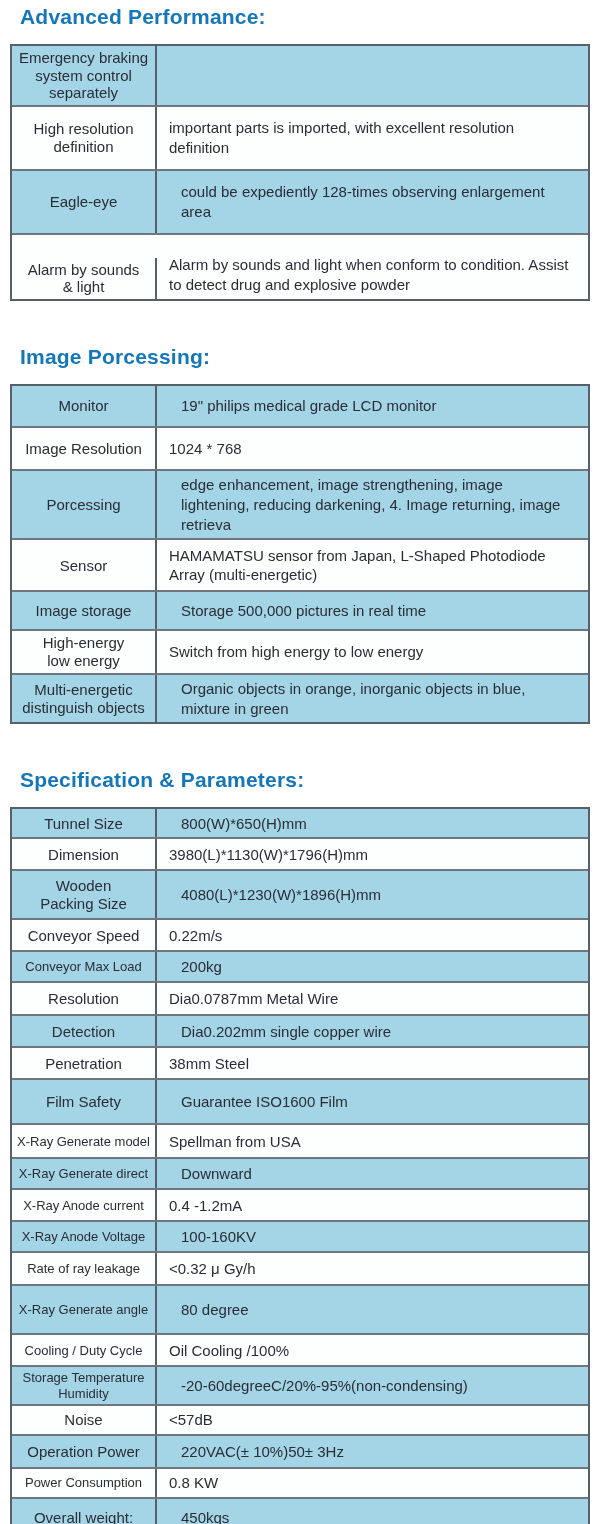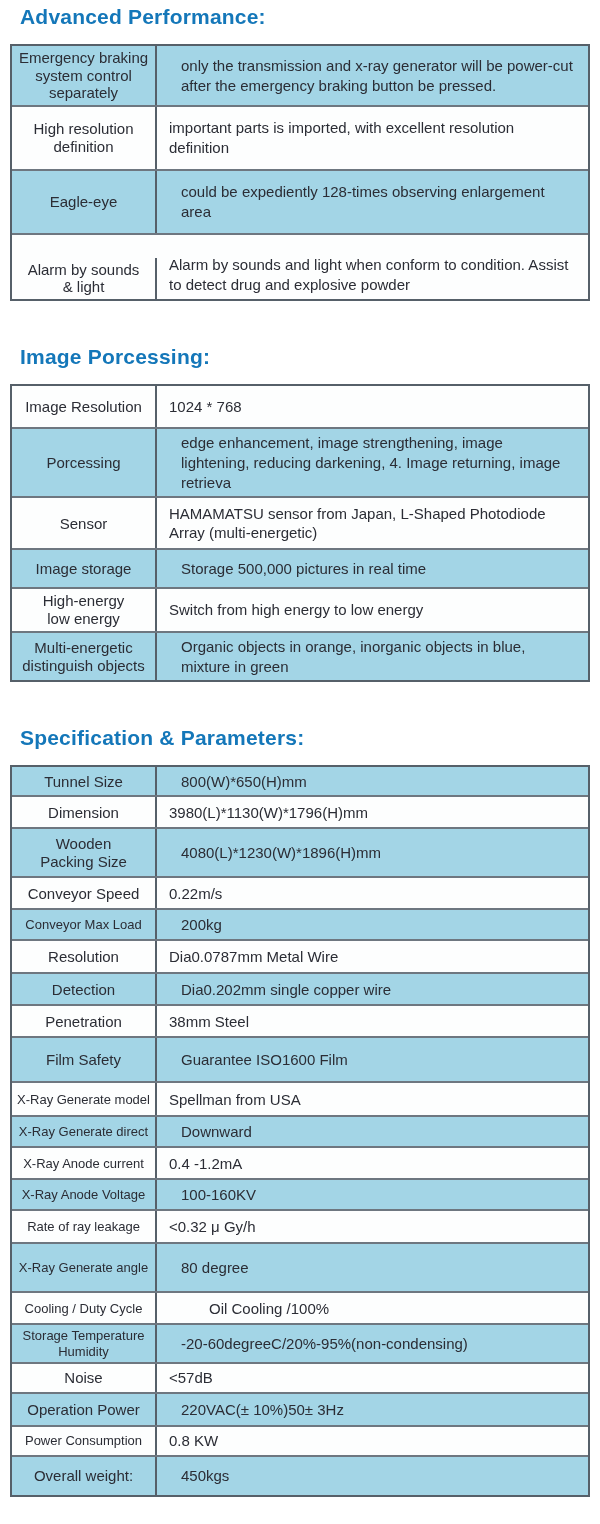--- a/index.html
+++ b/index.html
@@ -71,41 +71,44 @@
 
 <div class="page">
   <div>
       <section>
         <h2 class="section-title">Advanced Performance:</h2>
         <div class="spec-table">
           <div class="row blue" style="min-height: 60px;">
             <div class="cell label">Emergency braking
 system control
 separately</div>
-            <div class="cell value">only the transmission and x-ray generator will be power-cut after the emergency braking button be pressed.</div>
           </div>
           <div class="row white" style="min-height: 64px;">
             <div class="cell label">High resolution
 definition</div>
             <div class="cell value">important parts is imported, with excellent resolution definition</div>
           </div>
           <div class="row blue" style="min-height: 64px;">
             <div class="cell label">Eagle-eye</div>
             <div class="cell value">could be expediently 128-times observing enlargement area</div>
           </div>
           <div class="row white" style="min-height: 64px; align-items: flex-end;">
             <div class="cell label">Alarm by sounds
 &amp; light</div>
             <div class="cell value">Alarm by sounds and light when conform to condition. Assist to detect drug and explosive powder</div>
           </div>
         </div>
       </section>
       <section>
         <h2 class="section-title">Image Porcessing:</h2>
         <div class="spec-table">
+          <div class="row blue" style="min-height: 42px;">
+            <div class="cell label">Monitor</div>
+            <div class="cell value">19" philips medical grade LCD monitor</div>
+          </div>
           <div class="row white" style="min-height: 43px;">
             <div class="cell label">Image Resolution</div>
             <div class="cell value">1024 * 768</div>
           </div>
           <div class="row blue" style="min-height: 58px;">
             <div class="cell label">Porcessing</div>
             <div class="cell value">edge enhancement, image strengthening, image lightening, reducing darkening, 4. Image returning, image retrieva</div>
           </div>
           <div class="row white" style="min-height: 52px;">
             <div class="cell label">Sensor</div>
@@ -184,21 +187,21 @@
             <div class="cell value">100-160KV</div>
           </div>
           <div class="row white" style="min-height: 33px;">
             <div class="cell label small">Rate of ray leakage</div>
             <div class="cell value">&lt;0.32 μ Gy/h</div>
           </div>
           <div class="row blue" style="min-height: 49px;">
             <div class="cell label small">X-Ray Generate angle</div>
             <div class="cell value">80 degree</div>
           </div>
-          <div class="row white" style="min-height: 32px; gap: 40px;">
+          <div class="row white" style="min-height: 32px;">
             <div class="cell label small">Cooling / Duty Cycle</div>
             <div class="cell value">Oil Cooling /100%</div>
           </div>
           <div class="row blue" style="min-height: 35px;">
             <div class="cell label small">Storage Temperature
 Humidity</div>
             <div class="cell value">-20-60degreeC/20%-95%(non-condensing)</div>
           </div>
           <div class="row white" style="min-height: 30px;">
             <div class="cell label">Noise</div>

